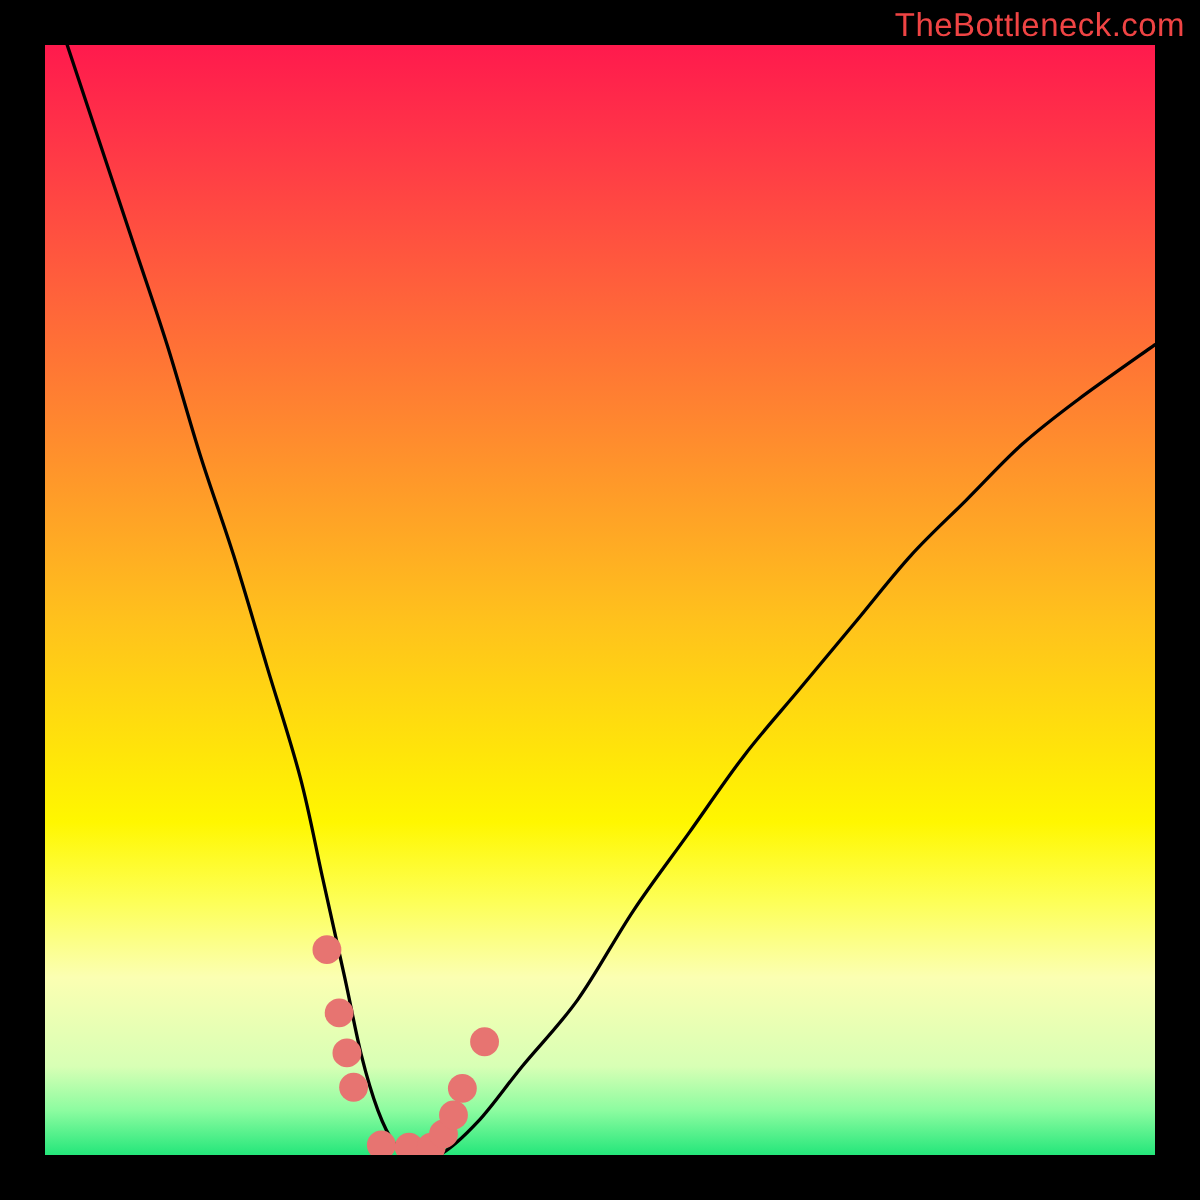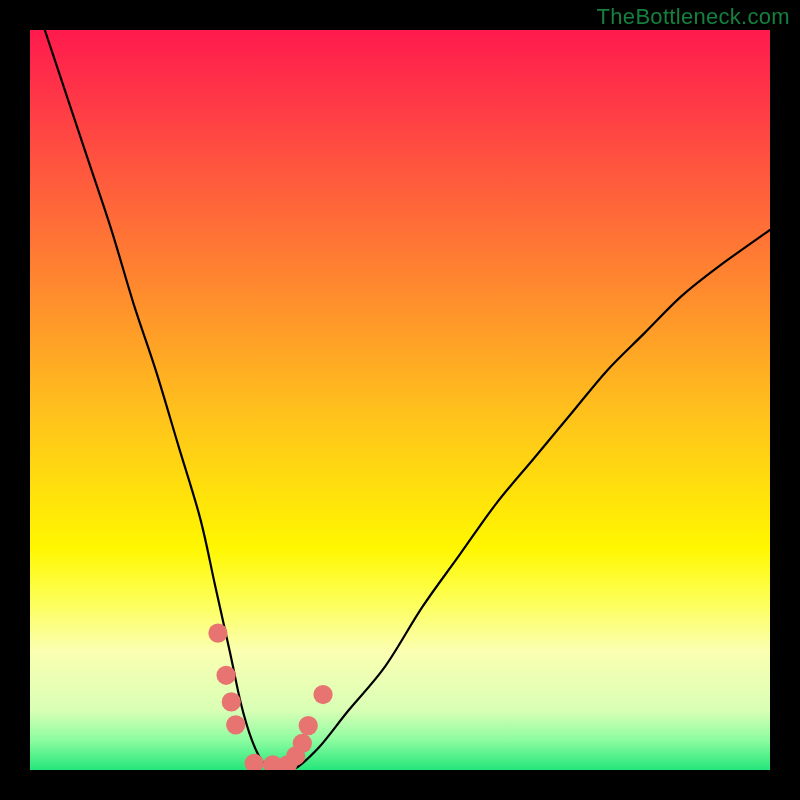--- a/index.html
+++ b/index.html
@@ -44,21 +44,21 @@
     position: absolute;
     left: 0;
     top: 0;
     width: 740px;
     height: 740px;
   }
   .watermark {
     position: absolute;
     top: 4px;
     right: 10px;
-    color: #15803d;
+    color: #ef4444;
     font-size: 22px;
     font-weight: 500;
     letter-spacing: 0.3px;
   }
 </style>
 </head>
 <body>
 
 <div class="frame">
   <div class="watermark">TheBottleneck.com</div>

